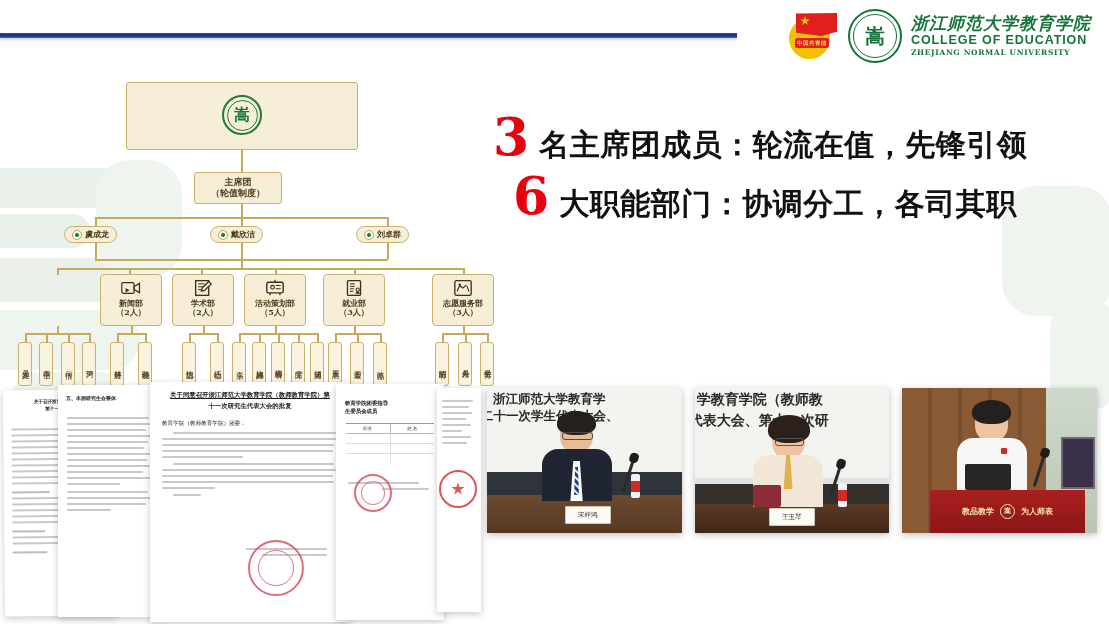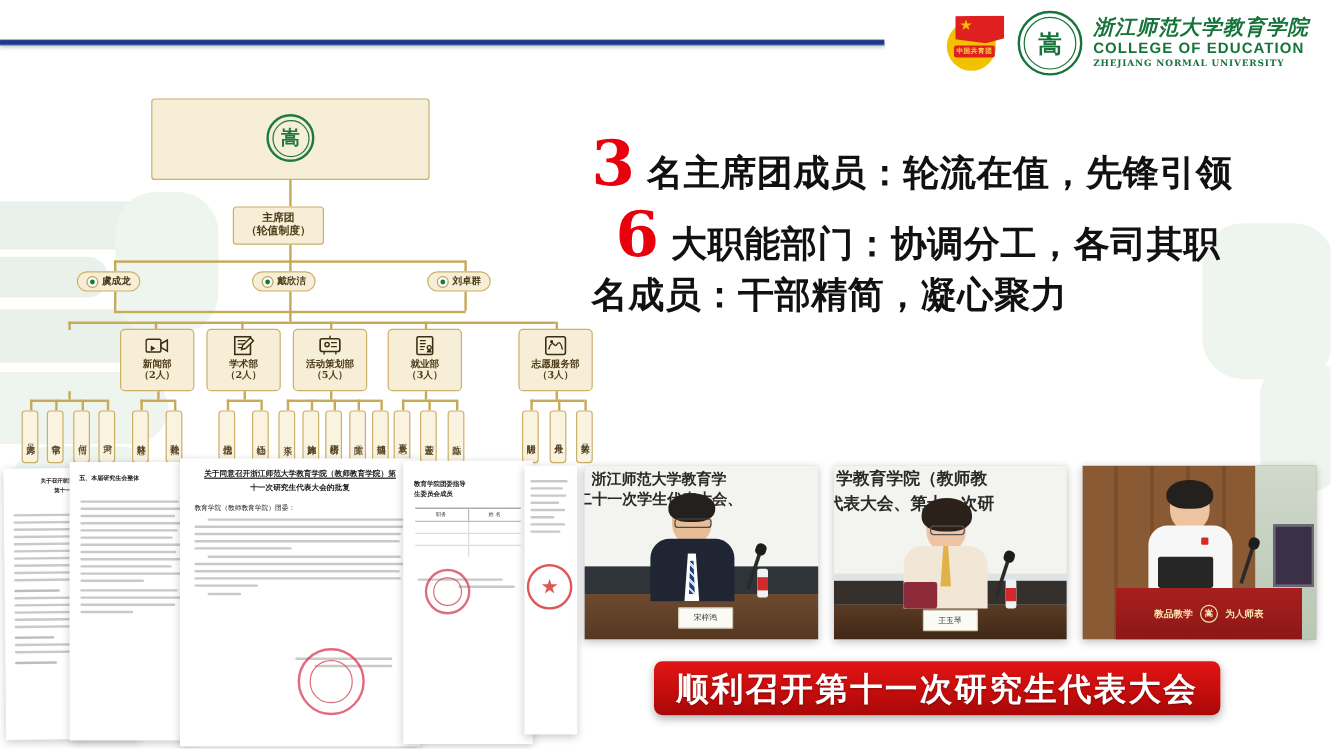--- a/index.html
+++ b/index.html
@@ -90,21 +90,21 @@
   .title-seal{
     width:36px;height:36px;border-radius:50%;border:2px solid #1f7a3f;
     display:flex;align-items:center;justify-content:center;margin-bottom:2px;position:relative;
   }
   .title-seal::after{content:"";position:absolute;inset:2.5px;border-radius:50%;border:1px solid #1f7a3f;}
   .title-seal span{color:#1f7a3f;font-size:16px;font-weight:bold;line-height:1;z-index:2;
     font-family:"DejaVu Serif","Liberation Serif",serif;}
   .title-text{font-size:11.5px;font-weight:bold;color:#3f3211;letter-spacing:.4px;}
 
   .node-presidium{
-    left:176px;top:96px;width:76px;height:32px;border-radius:3px;
+    left:176px;top:96px;width:88px;height:32px;border-radius:3px;
     font-size:9px;line-height:1.25;font-weight:bold;
   }
   .pill{
     position:absolute;height:17px;border-radius:9px;background:#f6eed6;
     border:1px solid #cbb06a;display:flex;align-items:center;gap:3px;
     padding:0 7px;box-sizing:border-box;
     font-family:"DejaVu Serif","Liberation Serif",serif;
     font-size:8px;color:#4a3a17;font-weight:bold;white-space:nowrap;
   }
   .pill .dot{
@@ -460,21 +460,20 @@
   <div id="headlines">
     <div class="hl-row r1">
       <span class="num">3</span>
       <span class="txt">名主席团成员：轮流在值，先锋引领</span>
     </div>
     <div class="hl-row r2">
       <span class="num">6</span>
       <span class="txt">大职能部门：协调分工，各司其职</span>
     </div>
     <div class="hl-row r3">
-      <span class="txt">名成员：干部精简，凝心聚力</span>
     </div>
   </div>
 
   <div id="docs">
 
     <div class="doc" style="left:4px;top:8px;width:112px;height:226px;transform:rotate(-0.6deg);">
       <div class="dhead" style="font-size:4.6px;margin:9px 7px 1px;line-height:1.35;">关于召开浙江师范大学教</div>
       <div class="dhead" style="font-size:4.6px;margin:0 7px 6px;">第十一次研究</div>
       <div class="lines" style="left:8px;right:8px;top:38px;">
         <div class="lrow" style="width:62%"></div>
@@ -660,17 +659,14 @@
       <div style="position:absolute;left:32%;bottom:30%;width:46px;height:26px;background:#262626;border-radius:2px;"></div>
       <div class="mic" style="right:56px;bottom:32%;"></div>
       <div class="podium">
         <span>教品教学</span>
         <span class="seal">嵩</span>
         <span>为人师表</span>
       </div>
     </div>
   </div>
 
-  <div id="ribbon">
-    <span class="rtx">顺利召开第十一次研究生代表大会</span>
-  </div>
 
 </div>
 
 </body></html>

